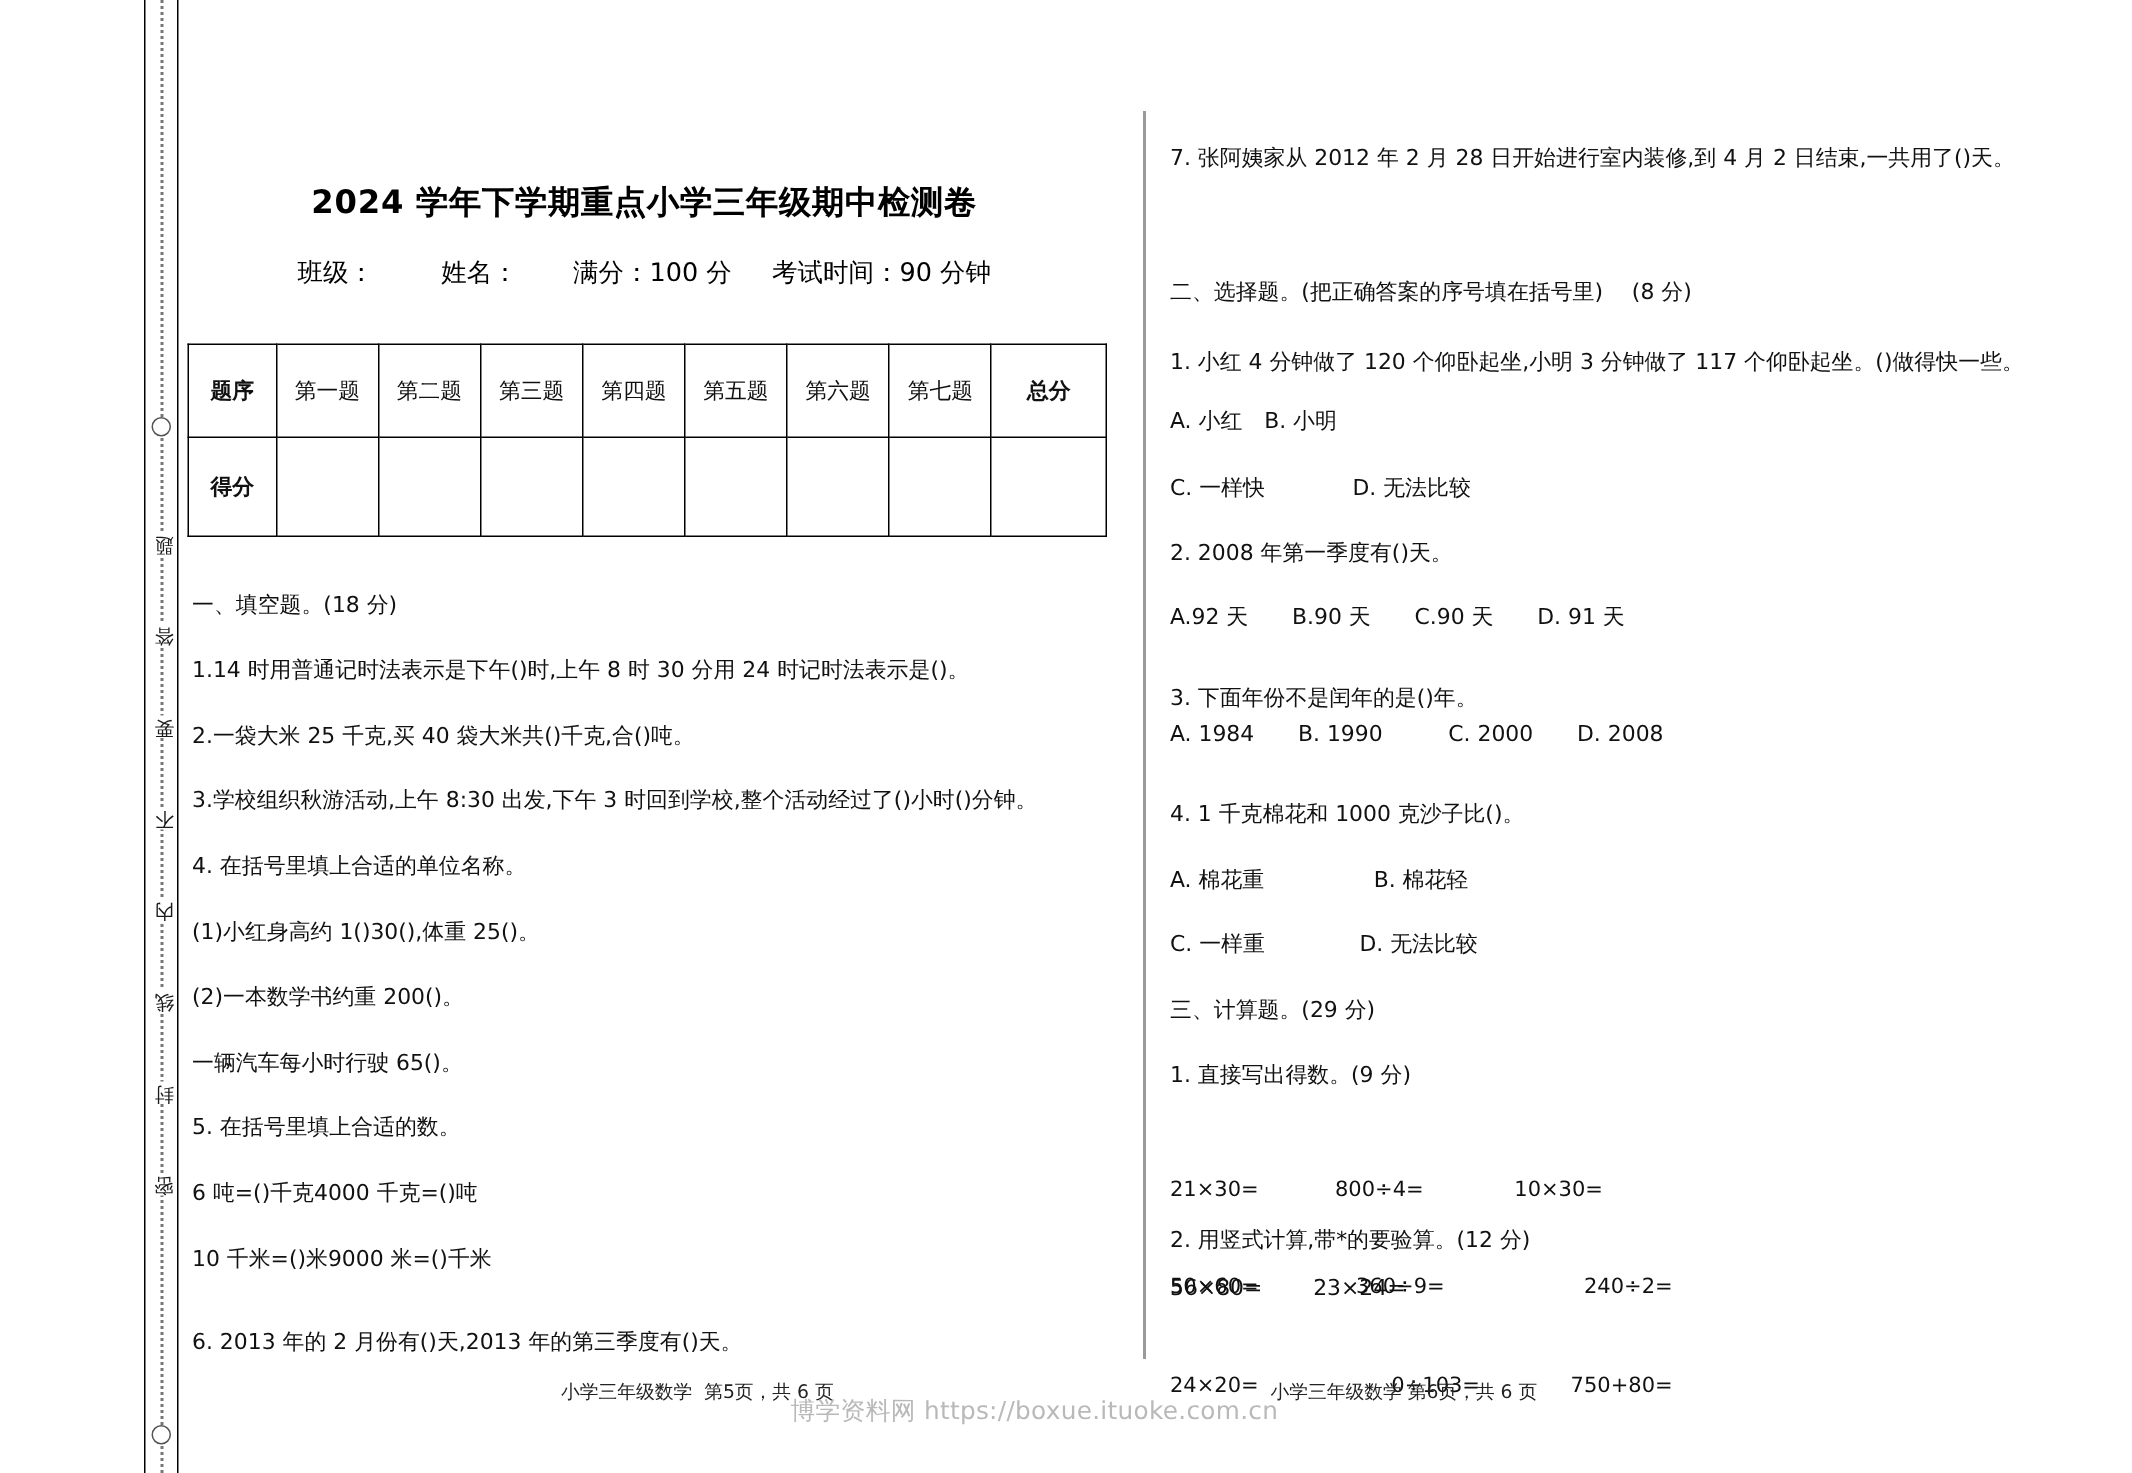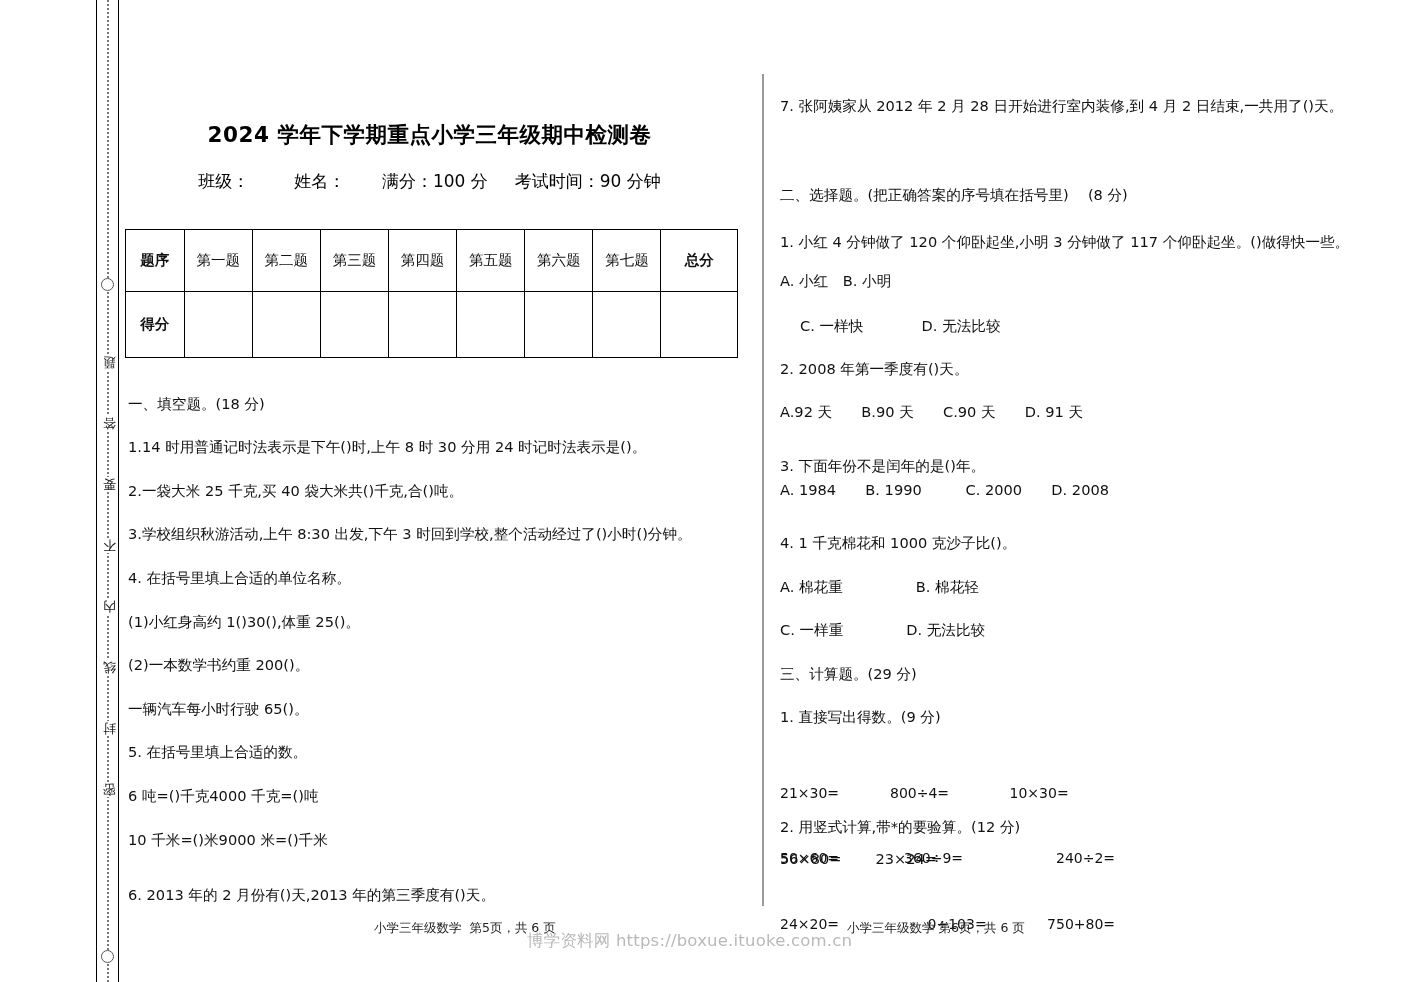--- a/index.html
+++ b/index.html
@@ -265,21 +265,21 @@
   </div>
 
   <div class="column" id="right-column">
 
     <div class="qtext" style="left:0px; top:96px;">7. 张阿姨家从 2012 年 2 月 28 日开始进行室内装修,到 4 月 2 日结束,一共用了()天。</div>
 
     <div class="qtext section-head" style="left:0px; top:185px;">二、选择题。(把正确答案的序号填在括号里)　 (8 分)</div>
 
     <div class="qtext" style="left:0px; top:232px;">1. 小红 4 分钟做了 120 个仰卧起坐,小明 3 分钟做了 117 个仰卧起坐。()做得快一些。</div>
     <div class="qtext" style="left:0px; top:271px;">A. 小红　B. 小明</div>
-    <div class="qtext" style="left:0px; top:316px;margin-left:20px;">C. 一样快　　　　D. 无法比较</div>
+    <div class="qtext" style="left:0px; top:316px;">C. 一样快　　　　D. 无法比较</div>
 
     <div class="qtext" style="left:0px; top:359px;">2. 2008 年第一季度有()天。</div>
     <div class="qtext" style="left:0px; top:402px;">A.92 天　　B.90 天　　C.90 天　　D. 91 天</div>
 
     <div class="qtext" style="left:0px; top:456px;">3. 下面年份不是闰年的是()年。</div>
     <div class="qtext" style="left:0px; top:480px;">A. 1984　　B. 1990　　　C. 2000　　D. 2008</div>
 
     <div class="qtext" style="left:0px; top:533px;">4. 1 千克棉花和 1000 克沙子比()。</div>
     <div class="qtext" style="left:0px; top:577px;">A. 棉花重　　　　　B. 棉花轻</div>
     <div class="qtext" style="left:0px; top:620px;">C. 一样重　　　　 D. 无法比较</div>

